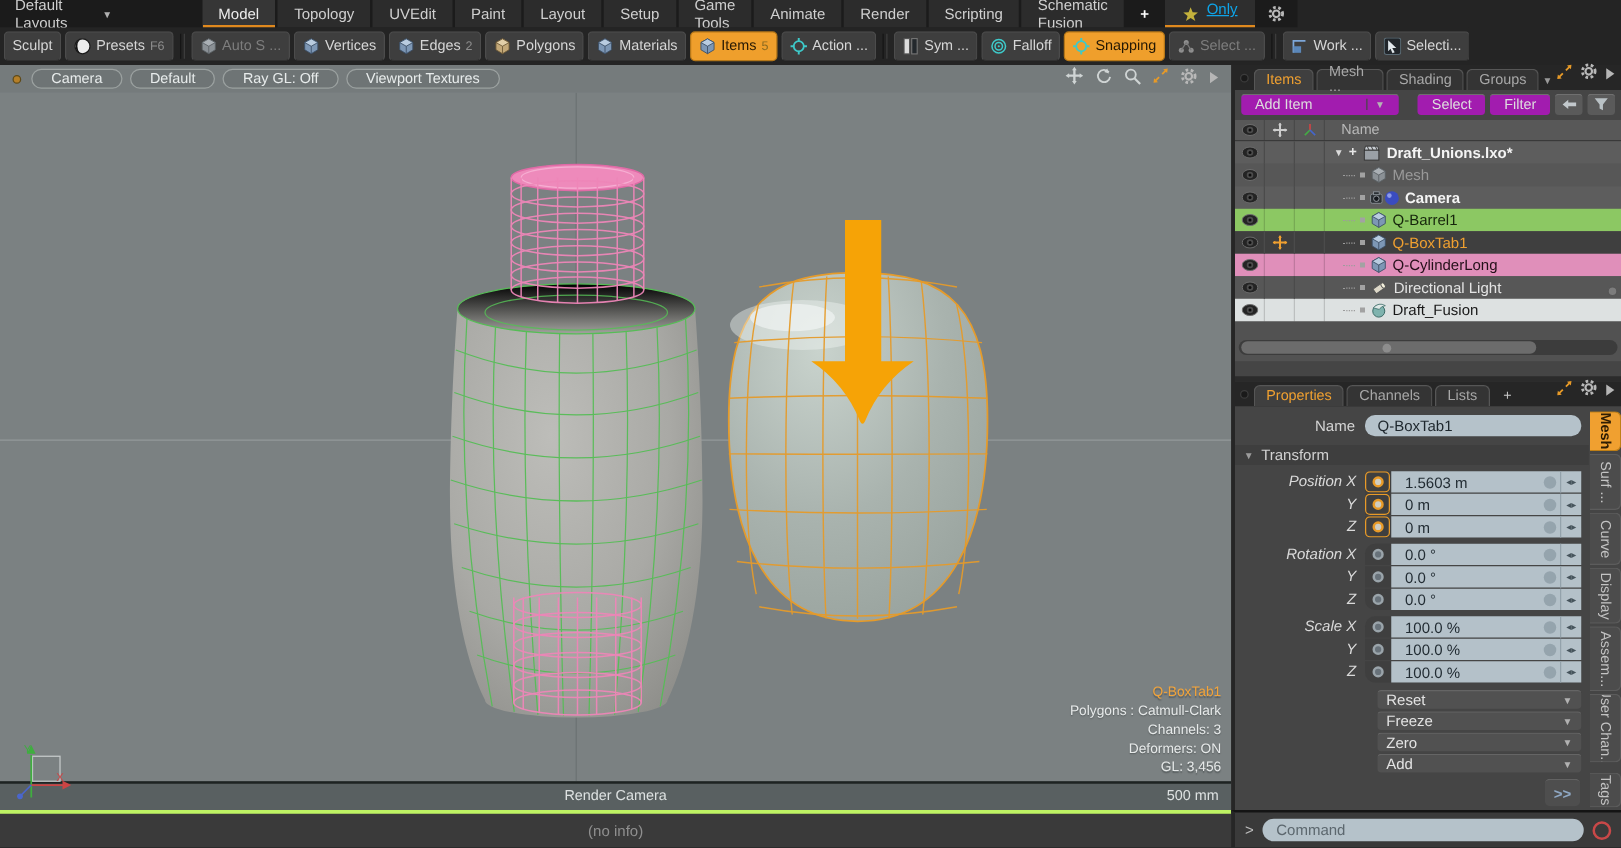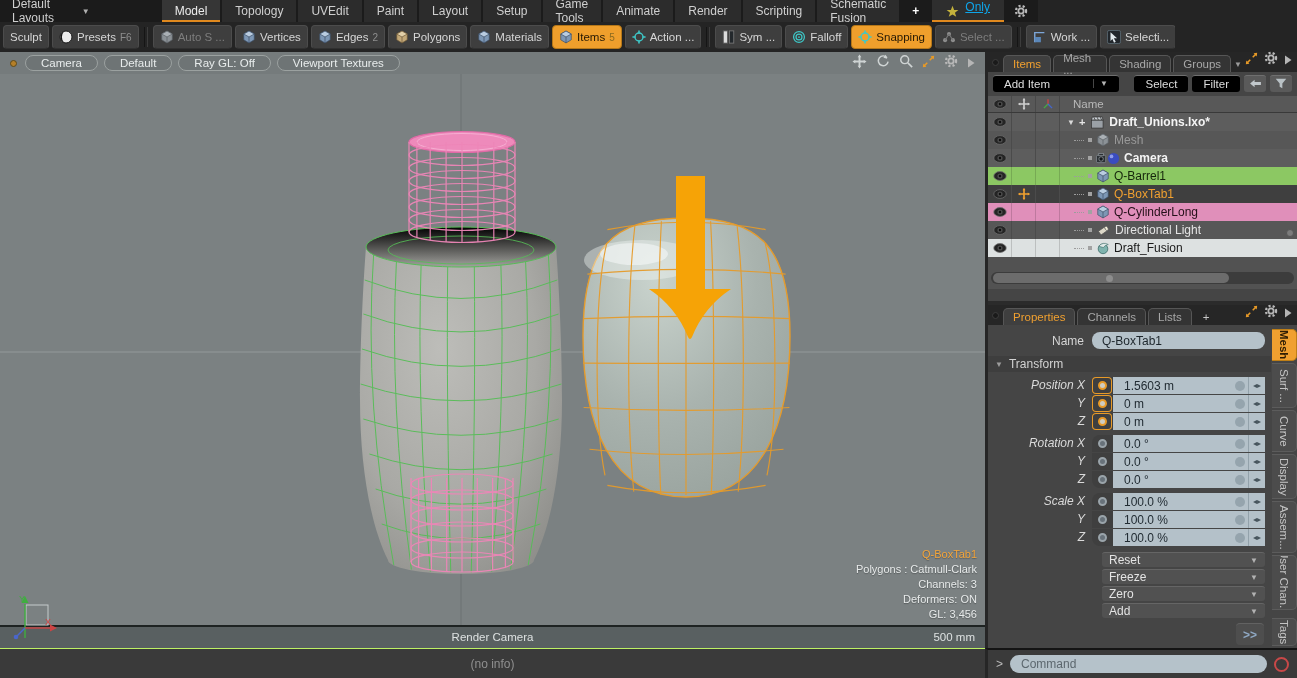--- a/index.html
+++ b/index.html
@@ -50,40 +50,40 @@
              color:#e7eaea; text-shadow:0 1px 1px rgba(20,25,25,0.35); }
   .vp-info .item-name { color:#f3a43a; }
   #vp-camerabar { position:relative; height:23px; background:#596061; border-top:2px solid #1e2322;
                   color:#dde1e1; font-size:11.5px; }
   #vp-camerabar .cam-center { position:absolute; left:0; right:0; top:4px; text-align:center; }
   #vp-camerabar .cam-right { position:absolute; right:10px; top:4px; }
   #gizmo { position:absolute; left:2px; top:540px; width:80px; height:52px; z-index:6; }
 
   
   #status-left { position:absolute; left:0; top:648px; width:985px; height:30px; background:#3a3a3a;
-                 border-top:1px solid #bef264; display:flex; align-items:center; justify-content:center;
+                 border-top:3px solid #bef264; display:flex; align-items:center; justify-content:center;
                  color:#8f8f8f; font-size:12px; }
 
   
   #right-panel { position:absolute; left:985px; top:52px; width:312px; height:596px; background:#454545;
                  border-left:3px solid #262626; }
   .ptab-row { position:relative; height:20px; background:#262626; display:flex; align-items:flex-end; padding-left:15px; }
   .panel-knob { position:absolute; left:4px; top:7px; width:7px; height:7px; border-radius:50%;
                 background:#1a1a1a; border:1px solid #3c3c3c; }
   .ptab { height:17px; display:flex; align-items:center; padding:0 9px; margin-right:2px; font-size:11.5px;
           color:#a8a8a8; background:#343434; border:1px solid #565656; border-bottom:none; border-radius:5px 5px 0 0; }
   .ptab.active { background:#3f3f3f; color:#f0a030; }
   .ptab.plain { background:transparent; border:none; color:#c8c8c8; }
   .ptab-caret { color:#9a9a9a; font-size:8px; margin:0 3px 3px 1px; }
   .ptab-icons { margin-left:auto; display:flex; align-items:center; gap:6px; padding:0 5px 3px 0; }
 
   #items-section { position:absolute; left:0; top:0; right:0; height:253px; background:#454545;
                    border-bottom:4px solid #2b2b2b; }
   #items-actions { height:22px; display:flex; align-items:center; gap:4px; padding:0 5px; }
-  .pbtn { height:17px; background:#000000; border-top:1px solid #6f6f6f; border-radius:3px;
+  .pbtn { height:17px; background:#a21caf; border-top:1px solid #6f6f6f; border-radius:3px;
           color:#dedede; font-size:11.5px; display:flex; align-items:center; padding:0 11px;text-align:center; }
   #add-item-btn { width:126px; justify-content:space-between; }
   #add-item-btn .dd-caret { color:#b4b4b4; font-size:8px; border-left:1px solid #474747; padding-left:6px; }
   .iconbtn { width:22px; height:17px; background:#5a5a5a; border-top:1px solid #6f6f6f; border-radius:3px;
              display:flex; align-items:center; justify-content:center; }
 
   #tree { position:relative; margin-top:2px; }
   .tree-header { height:17px; background:#585858; border-bottom:1px solid #393939; display:flex;
                  color:#b8b8b8; font-size:11.5px; }
   .col-i { width:24px; display:flex; align-items:center; justify-content:center; border-right:1px solid #494949; }

